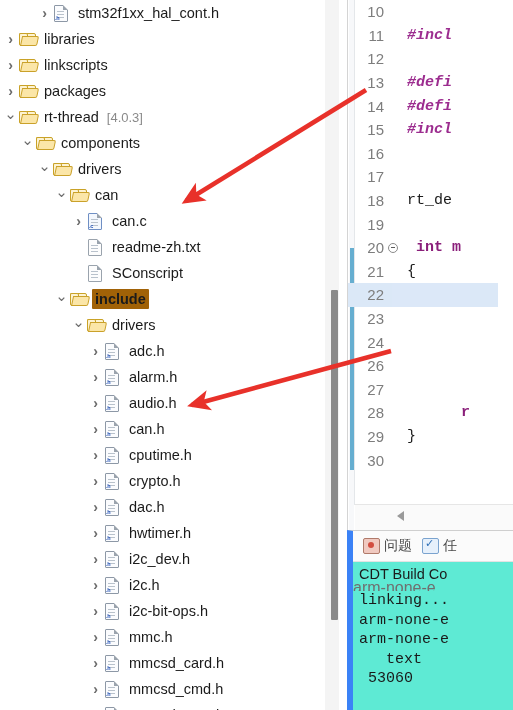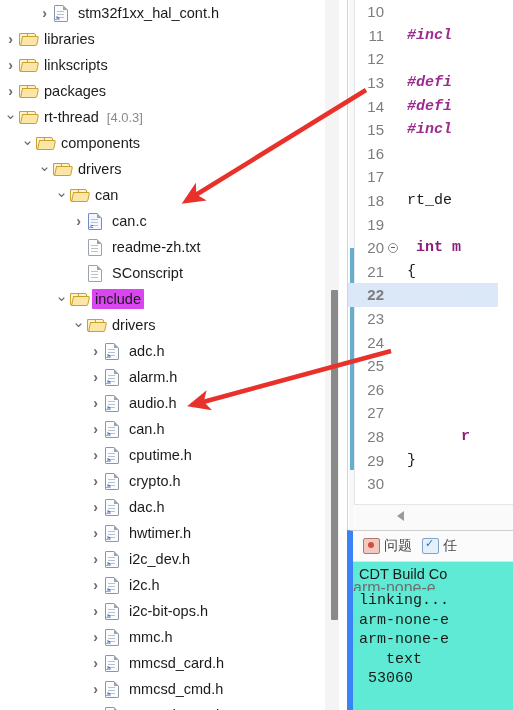--- a/index.html
+++ b/index.html
@@ -62,21 +62,21 @@
   .file .badge{
     position:absolute;left:0px;bottom:0px;font-size:5.5px;font-weight:700;
     font-family:"Liberation Sans",sans-serif;line-height:6px;letter-spacing:-.2px;
   }
   .file.h .badge{color:#1f4fb6;}
   .file.c .badge{color:#1f4fb6;}
   .file.h{background:#fbfcfe;border-color:#8d98a6;}
   .file.c{background:#f3f7fd;border-color:#6f8fc4;}
 
   .label{padding:0 3px;line-height:20px;border-radius:1px;}
-  .tree-row.selected .label{background:#d946ef;}
+  .tree-row.selected .label{background:#a16207;font-weight:bold;}
   .ver{color:#8a8a8a;font-size:13px;margin-left:5px;}
 
   
   .tree-scroll-track{
     position:absolute;left:325px;top:0;width:14px;height:710px;background:#f4f4f4;
   }
   .tree-scroll-thumb{
     position:absolute;left:331px;top:290px;width:7px;height:330px;
     background:#8a8a8a;border-radius:1px;
   }
@@ -116,21 +116,21 @@
   }
   .fold.minus::after{
     content:"";position:absolute;width:4px;height:1px;background:#5a5a5a;
     margin-left:0px;
   }
   .codetext{padding-left:8px;white-space:pre;}
   .kw-pre{color:#9c2d8f;font-weight:700;font-style:italic;}
   .kw-type{color:#8a1f7a;font-weight:700;margin-left:9px;}
   .plain{color:#1a1a1a;}
   .code-row.current{background:#dbe8f7;}
-  .code-row.current .lnum{background:transparent;font-weight:bold;}
+  .code-row.current .lnum{background:transparent;}
   .cur-hl{position:absolute;left:44px;top:0;width:78px;height:23.6px;background:#dce8f8;}
 
   .hscroll{
     position:absolute;left:7px;bottom:0;width:159px;height:25px;background:#fafafa;
     border-top:1px solid #e6e6e6;
   }
   .hs-arrow{
     position:absolute;left:42px;top:6px;width:0;height:0;
     border-top:5px solid transparent;border-bottom:5px solid transparent;
     border-right:7px solid #9a9a9a;
@@ -643,25 +643,20 @@
           <span class="fold"></span>
           <span class="codetext plain"></span>
         </div>
         <div class="code-row">
           <span class="lnum">23</span>
           <span class="fold"></span>
           <span class="codetext plain"></span>
         </div>
         <div class="code-row">
           <span class="lnum">24</span>
-          <span class="fold"></span>
-          <span class="codetext plain"></span>
-        </div>
-        <div class="code-row">
-          <span class="lnum">25</span>
           <span class="fold"></span>
           <span class="codetext plain"></span>
         </div>
         <div class="code-row">
           <span class="lnum">26</span>
           <span class="fold"></span>
           <span class="codetext plain"></span>
         </div>
         <div class="code-row">
           <span class="lnum">27</span>

